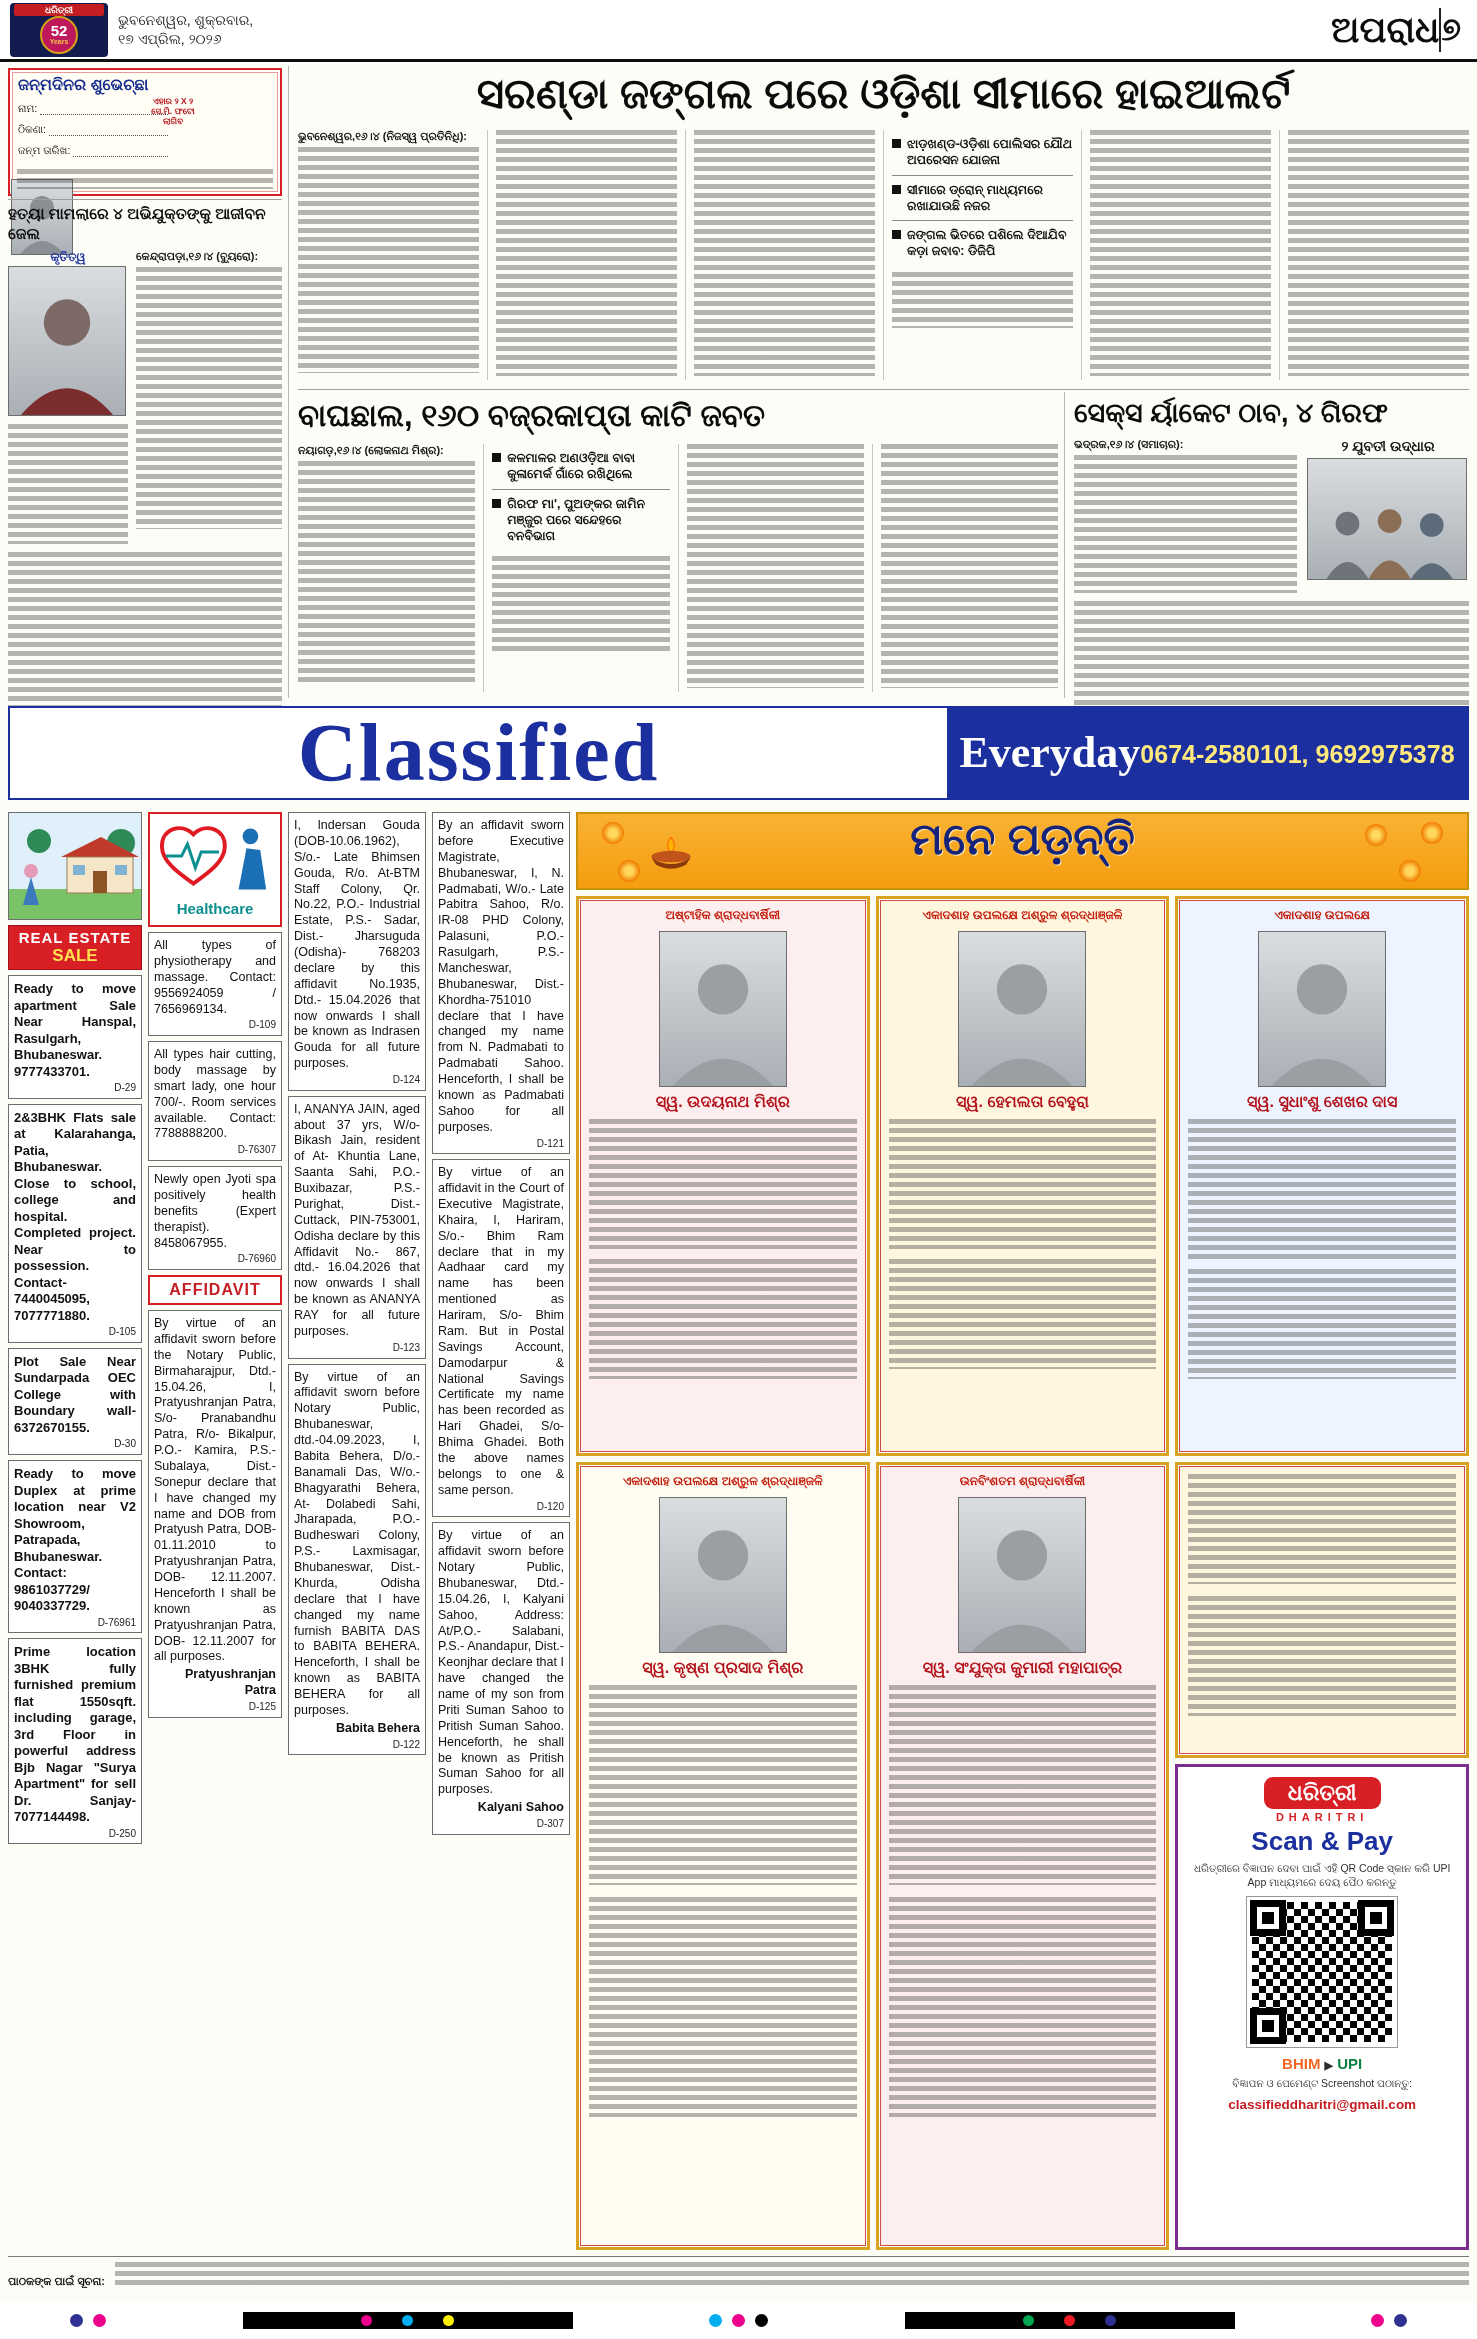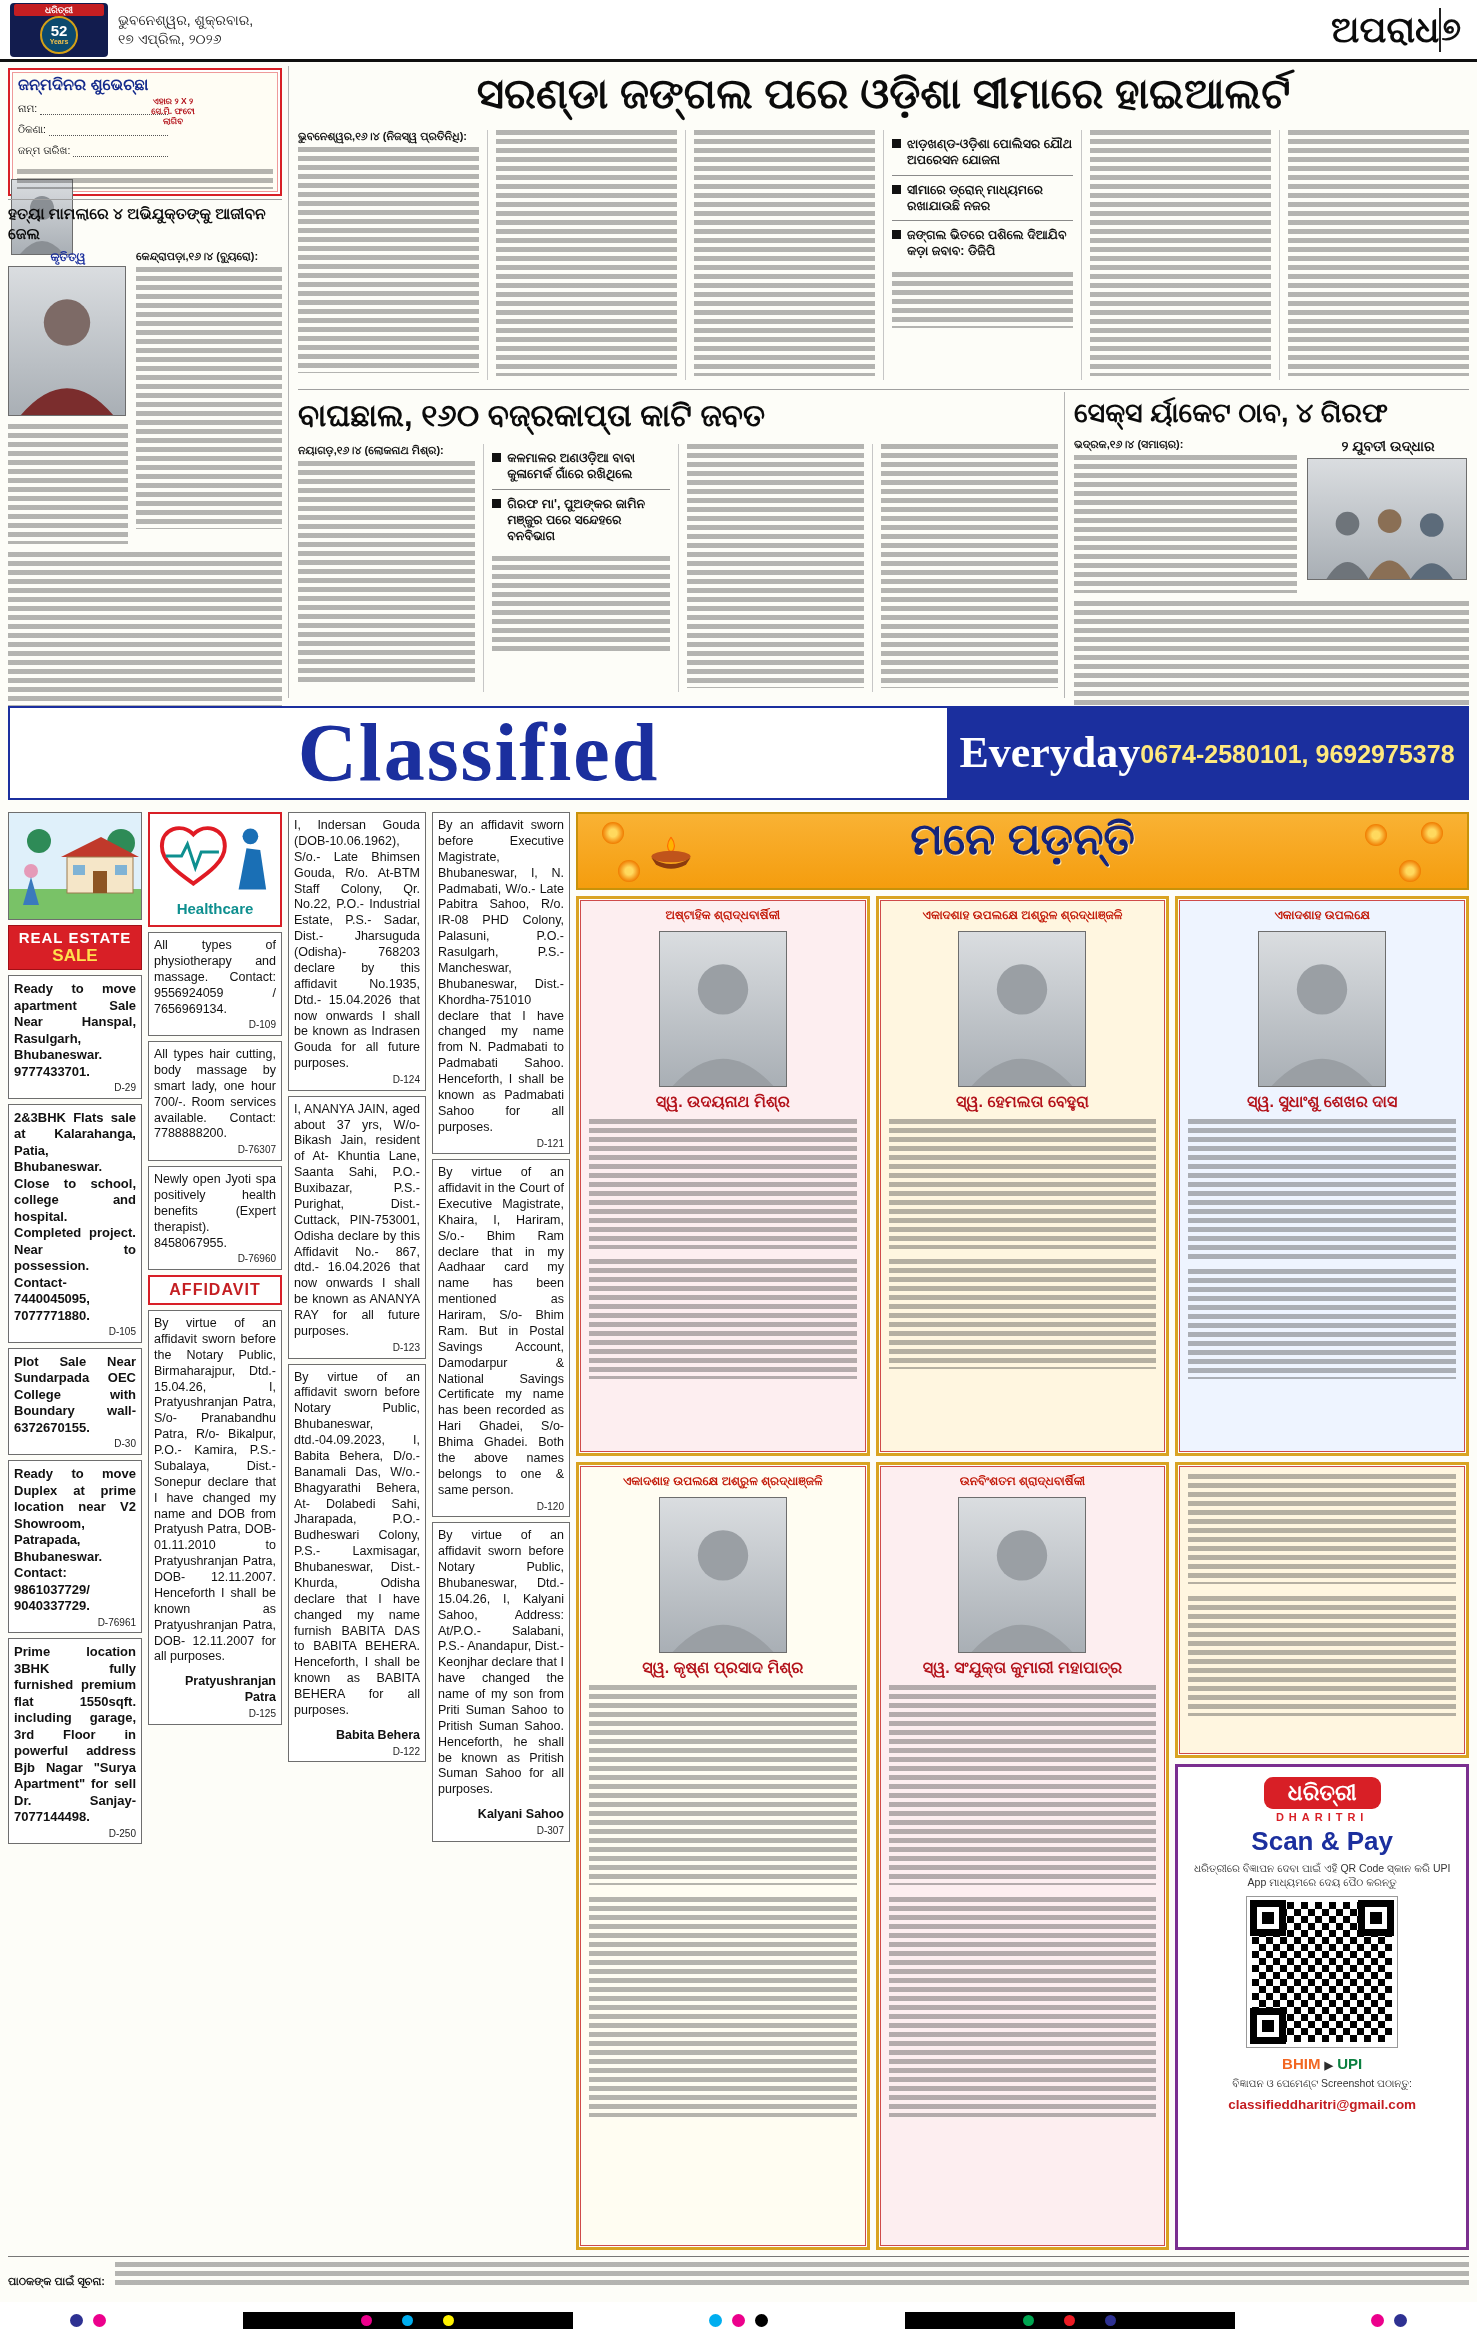--- a/index.html
+++ b/index.html
@@ -7,21 +7,21 @@
   body{background:#8e8e8e;font-family:"Liberation Sans",sans-serif}
   #page{position:relative;width:1477px;height:2339px;background:#fdfdf8;margin:0 auto;overflow:hidden;color:#111}
   .tl{background-image:repeating-linear-gradient(to bottom,#3c3c3c 0 5px,transparent 5px 9px);opacity:.38}
   .vrule{position:absolute;width:1px;background:#b5b5b5}
   .hrule{position:absolute;height:1px;background:#9f9f9f}
 
   
   .masthead{position:absolute;left:0;top:0;right:0;height:62px;border-bottom:3px solid #101010;display:flex;align-items:center;padding:4px 16px 4px 10px;background:#fff}
   .logo{position:relative;width:98px;height:54px;background:#121c4e;border-radius:4px;display:flex;align-items:center;justify-content:center;flex:0 0 auto}
   .logo-ribbon{position:absolute;top:1px;left:4px;right:4px;background:#c41e22;color:#fff;font-size:9px;text-align:center;border-radius:2px;line-height:12px;font-weight:bold}
-  .logo-circle{width:38px;height:38px;margin-top:10px;border-radius:50%;background:#0c4a6e;border:2px solid #d4a017;color:#fff;display:flex;flex-direction:column;align-items:center;justify-content:center;font-weight:bold}
+  .logo-circle{width:38px;height:38px;margin-top:10px;border-radius:50%;background:#be185d;border:2px solid #d4a017;color:#fff;display:flex;flex-direction:column;align-items:center;justify-content:center;font-weight:bold}
   .logo-circle b{font-size:15px;line-height:14px}
   .logo-circle small{font-size:7px;color:#f3c14b;line-height:8px}
   .dateline{margin-left:10px;font-size:14px;line-height:19px;color:#222}
   .mast-right{margin-left:auto;display:flex;align-items:center;gap:0}
   .section-title{font-size:36px;font-weight:bold;color:#0b0b0b}
   .mast-vr{width:2px;height:44px;background:#222}
   .page-number{font-size:32px;font-weight:bold}
 
   
   .bday{position:absolute;left:8px;top:68px;width:274px;height:128px;border:2px solid #d81f26;box-shadow:inset 0 0 0 2px #fff,inset 0 0 0 3px #ef9a9a;padding:6px 8px;background:#fffdf4}
@@ -56,21 +56,21 @@
   .cl-title{font-family:"Liberation Serif",serif;font-weight:bold;font-size:82px;color:#1b2f9e;letter-spacing:2px;line-height:82px}
   .cl-right{width:520px;background:#1b2f9e;color:#fff;display:flex;align-items:center;justify-content:center}
   .cl-sub{font-family:"Liberation Serif",serif;font-weight:bold;font-size:44px;line-height:46px}
   .cl-phones{font-size:25px;font-weight:bold;margin-top:3px;color:#ffe97d}
 
   
   .adcol{position:absolute;top:812px;display:flex;flex-direction:column;gap:5px}
   .ad{border:1px solid #6e6e6e;padding:5px 5px 3px;font-size:12.5px;line-height:1.27;text-align:justify;background:#fff}
   .ad.bold{font-weight:bold;font-size:13px}
   .ad-ref{text-align:right;font-size:10px;font-weight:normal;color:#222;margin-top:2px}
-  .ad-sig{text-align:right;font-weight:bold;margin-top:9px;font-size:12.5px}
+  .ad-sig{text-align:right;font-weight:bold;margin-top:2px;font-size:12.5px}
   .re-graphic{border:1px solid #6e6e6e;background:#fff;height:108px}
   .re-banner{background:#d81f26;color:#fff;text-align:center;font-weight:bold;padding:3px 2px;border:1px solid #a01016}
   .re-banner .l1{font-size:15px;letter-spacing:1px;display:block}
   .re-banner .l2{font-size:17px;color:#ffe14d;display:block}
   .hc-box{border:2px solid #d81f26;background:#fff;padding:6px 4px 8px;text-align:center}
   .hc-label{color:#0e8f8f;font-size:15px;font-weight:bold;margin-top:2px}
   .affi-head{border:2px solid #d81f26;color:#c41e22;font-weight:bold;text-align:center;font-size:16px;padding:4px;letter-spacing:1px;background:#fff}
 
   
   .memorial{position:absolute;left:576px;top:812px;width:893px}

